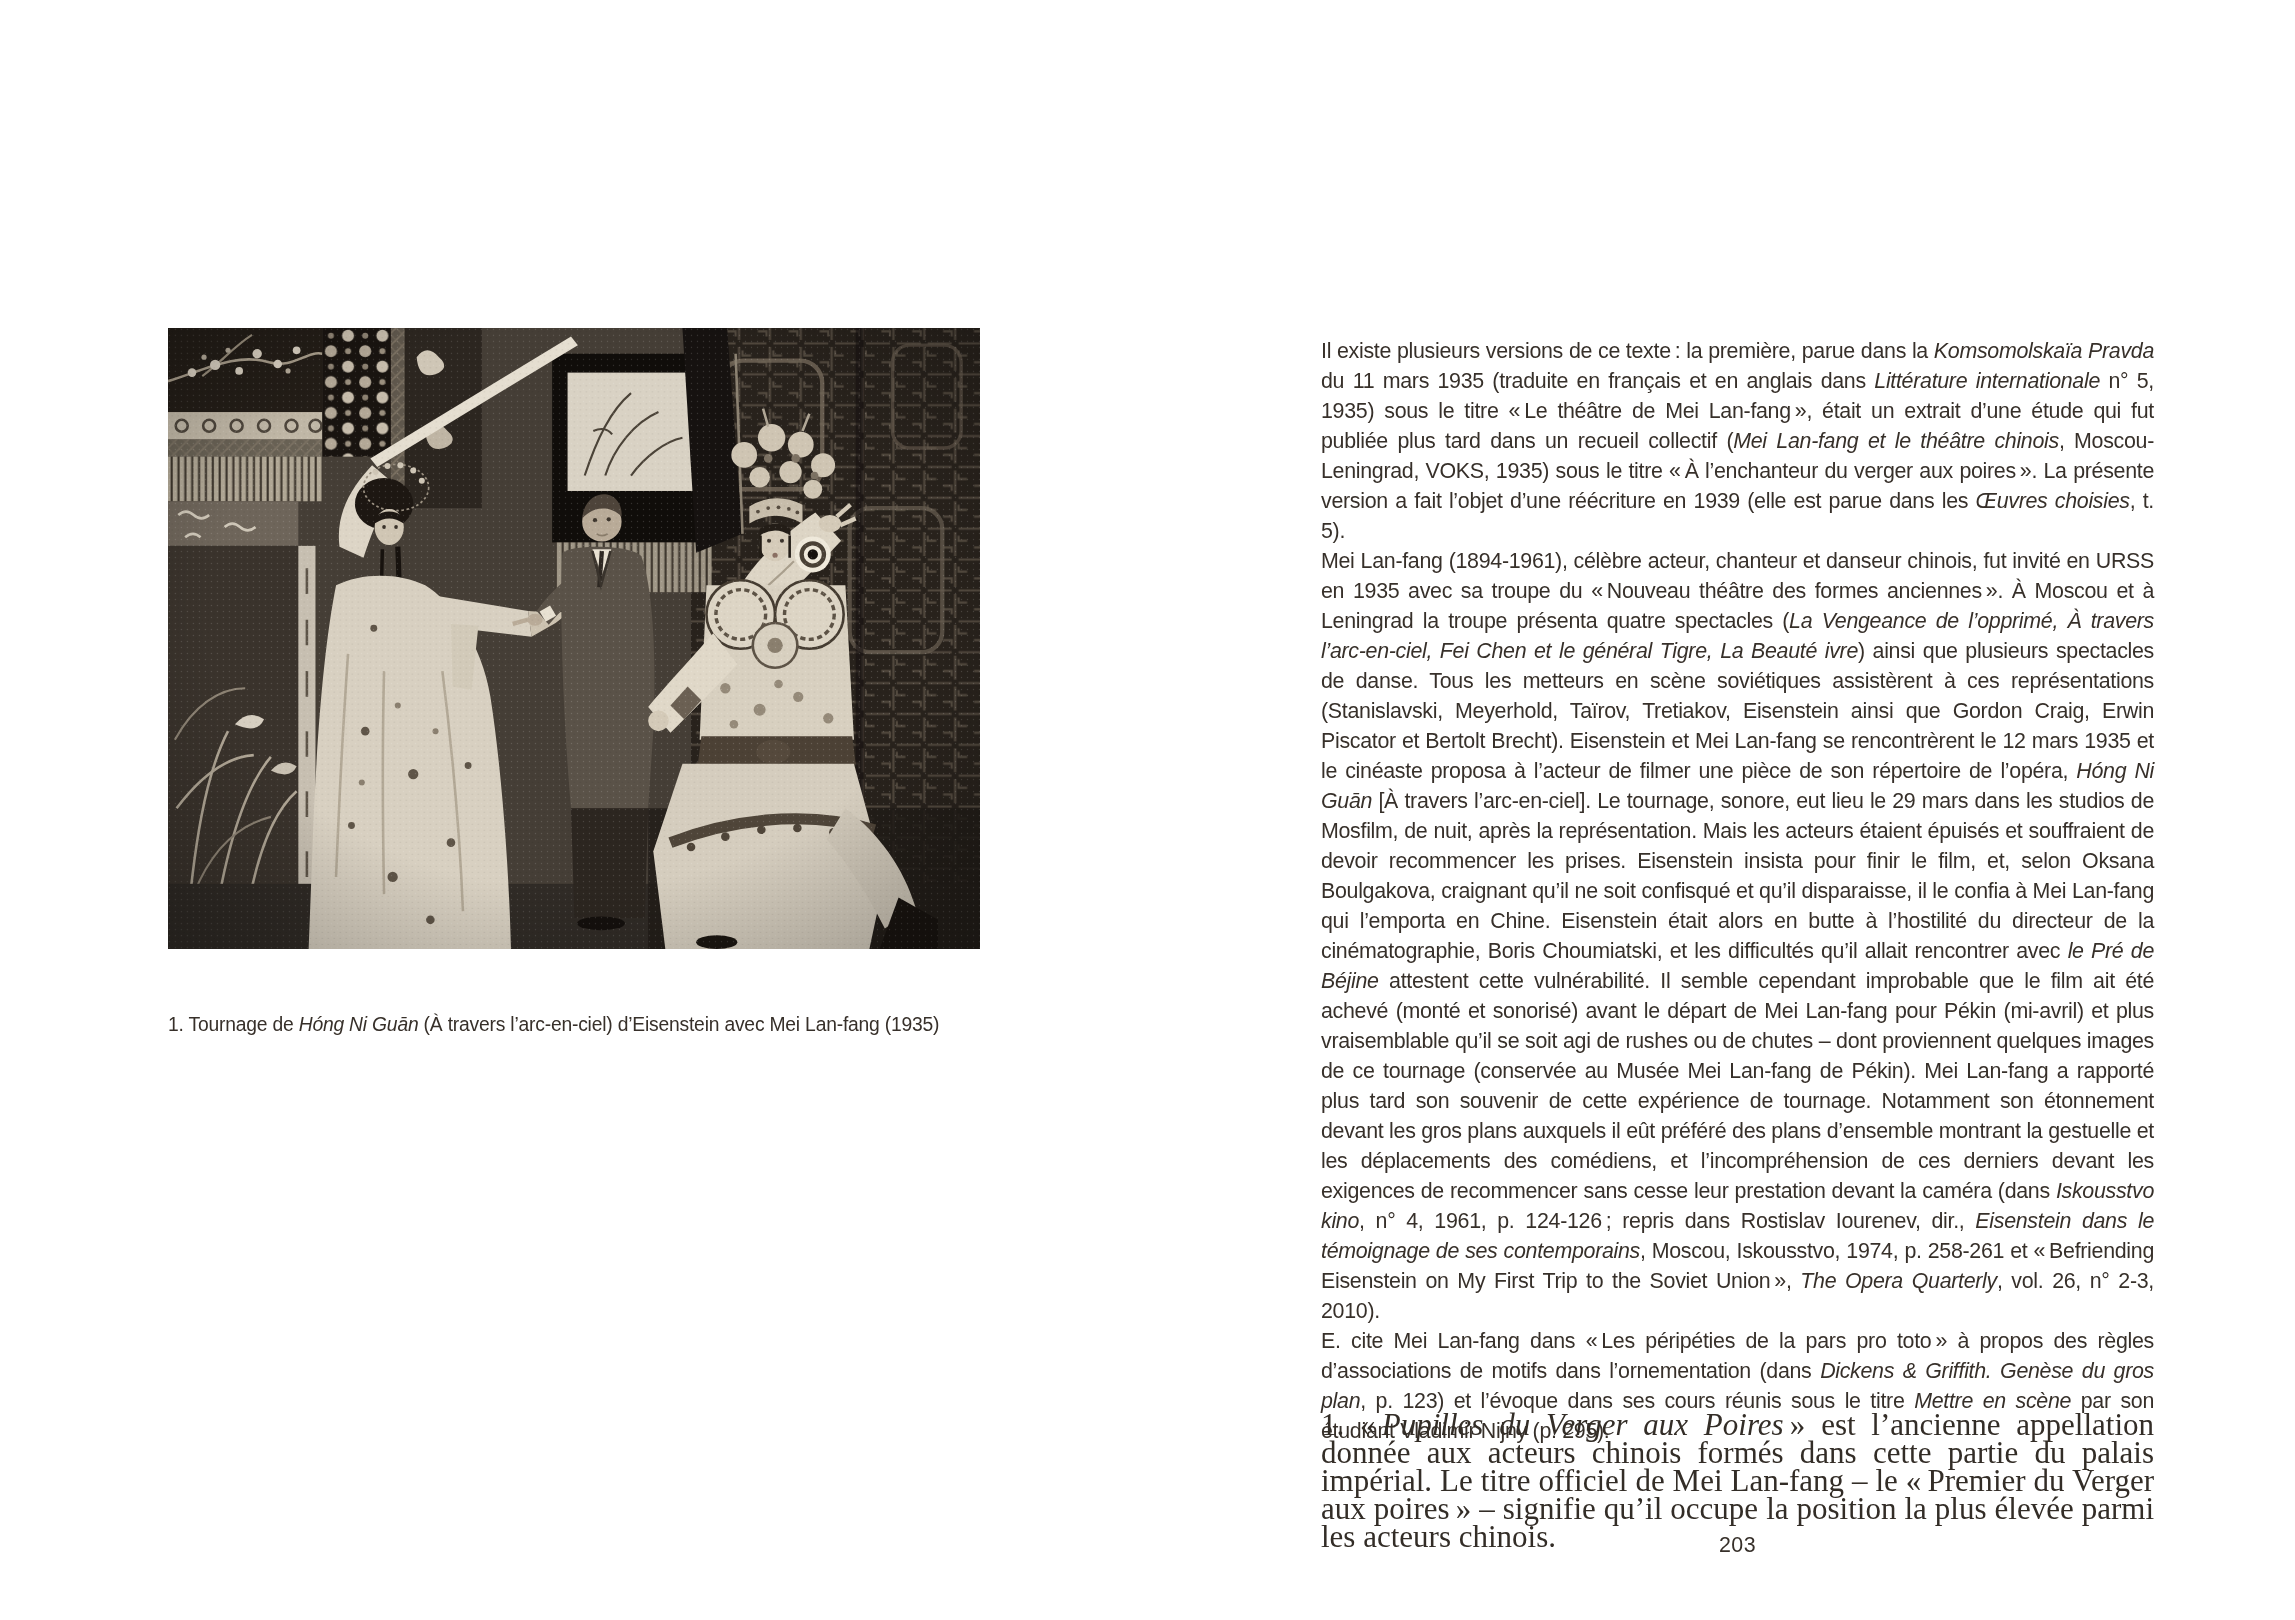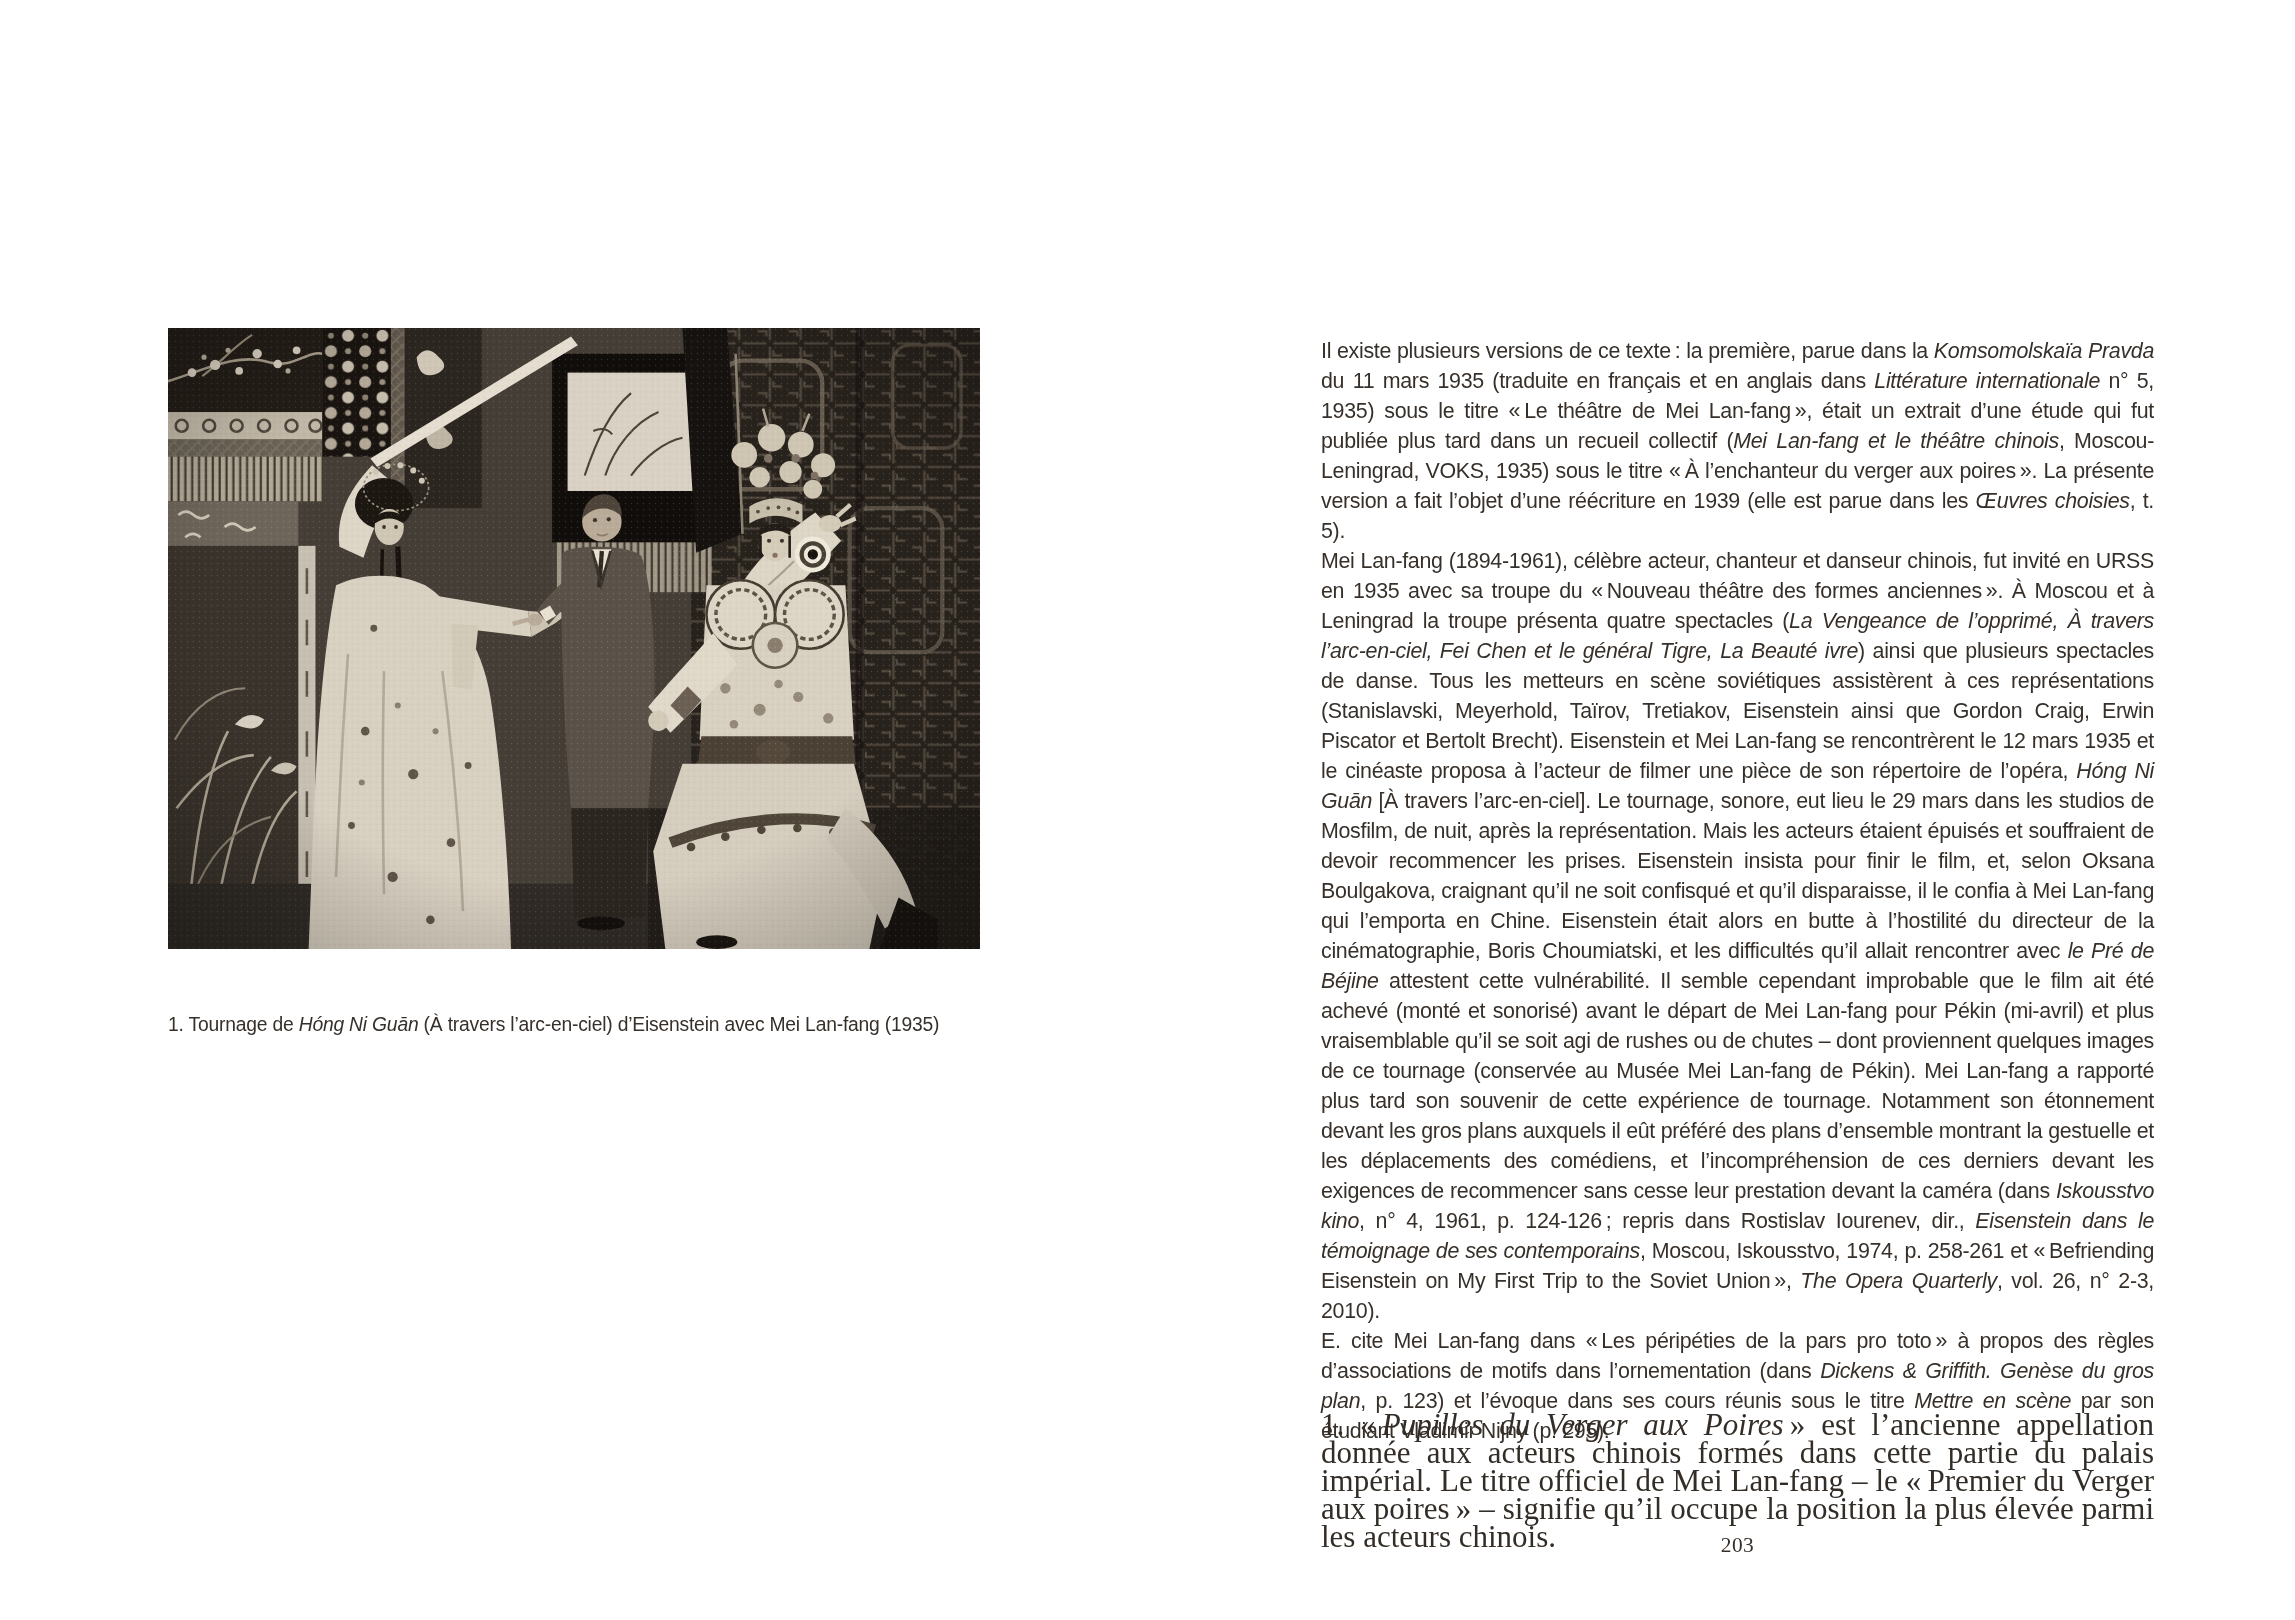--- a/index.html
+++ b/index.html
@@ -37,21 +37,21 @@
   }
   .bodytext p{margin:0;padding:0;}
   .footnote{
     position:absolute;left:1321px;top:1411px;width:833px;
     font-family:"Liberation Serif", serif;
     font-size:31px;line-height:28px;letter-spacing:0px;
     text-align:justify;color:#332d27;
   }
   .pagenum{
     position:absolute;left:1321px;top:1533px;width:833px;
-    text-align:center;font-size:21.4px;letter-spacing:0.4px;color:#37302a;font-family:Liberation Serif, serif;
+    text-align:center;font-size:21.4px;letter-spacing:0.4px;color:#37302a;
   }
   i{font-style:italic;}
 </style>
 </head>
 <body>
 
 <div class="spread">
 
   <div class="photo" role="img" aria-label="Black-and-white photograph: Sergei Eisenstein in a suit directing two Peking-opera performers in embroidered white costumes, one raising a sword, one in a pompom headdress, before carved Chinese lattice screens">
     <svg viewBox="0 0 947 724" preserveAspectRatio="none">

